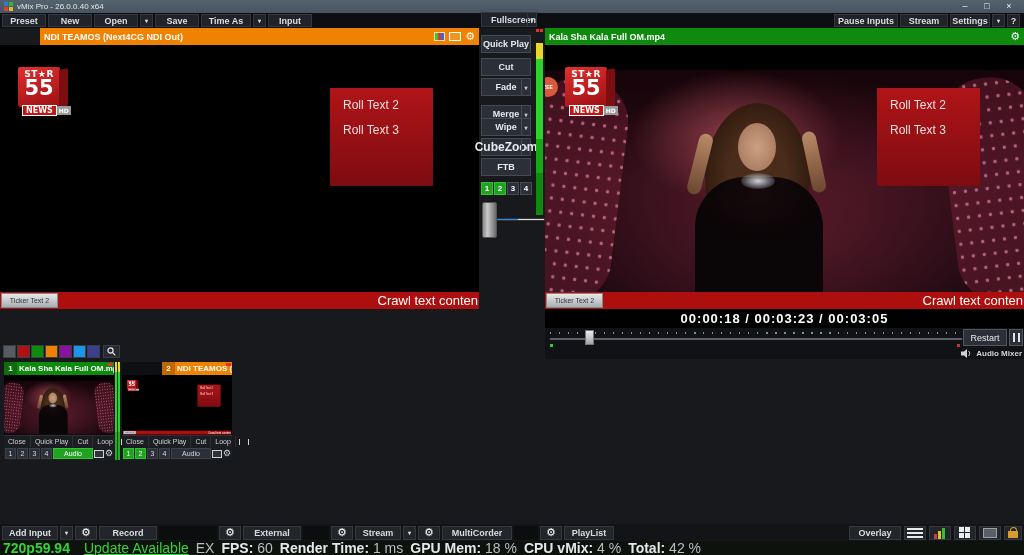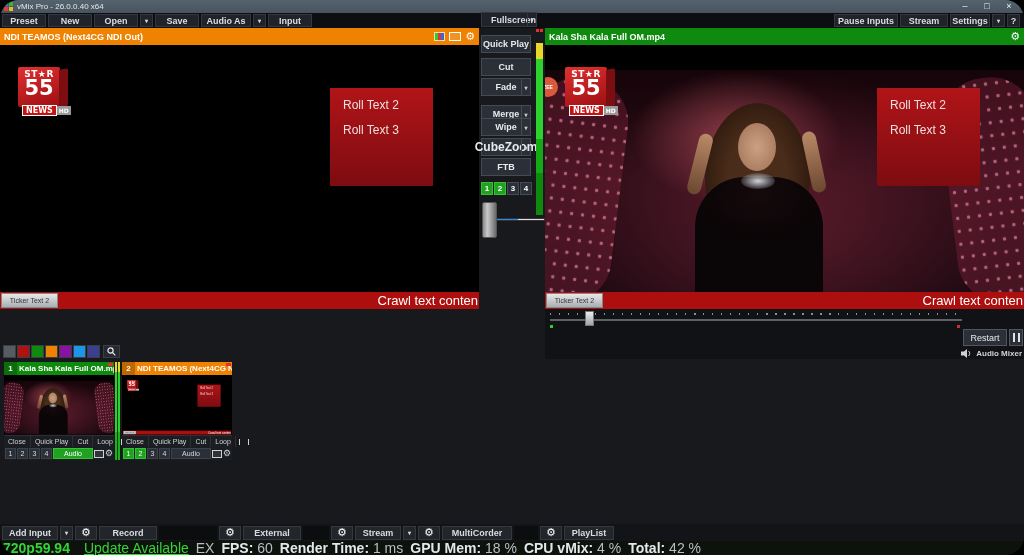--- a/index.html
+++ b/index.html
@@ -1,39 +1,39 @@
 <!DOCTYPE html>
 <html><head>
 <meta charset="utf-8">
 <style>
   * { margin:0; padding:0; box-sizing:border-box; }
   html,body { background:#000; }
   body { font-family:"Liberation Sans", sans-serif; }
-  .app { position:relative; width:1024px; height:555px; background:#17191d; overflow:hidden; color:#d6dade;border-radius:19px; }
+  .app { position:relative; width:1024px; height:555px; background:#17191d; overflow:hidden; color:#d6dade; }
 
   
   .titlebar { height:13px; background:linear-gradient(#55636f,#47545e); display:flex; align-items:center; padding:0 4px; font-size:8px; color:#e2e8ec; }
   .vmix-logo { width:9px; height:9px; display:inline-grid; grid-template-columns:4px 4px; grid-gap:1px; margin-right:4px; }
   .vmix-logo i { width:4px; height:4px; display:block; }
   .titlebar .spacer { flex:1; }
   .win-ctl { width:22px; text-align:center; font-size:9px; line-height:13px; color:#eef2f5; cursor:default; }
 
   
   .menubar { height:15px; background:#0c0e11; display:flex; align-items:center; padding:0 2px; position:relative; }
   .mb-btn { height:13px; background:#20242a; border:1px solid #33383f; color:#d9dde2; font-size:9px; font-weight:bold; display:flex; align-items:center; justify-content:center; margin-right:2px; }
   .mb-dd { width:13px; }
   .w44 { width:44px; } .w50 { width:50px; } .w64 { width:64px; } .w48 { width:48px; } .w40 { width:40px; } .w12 { width:13px; }
   .mb-right { margin-left:auto; display:flex; }
 
   
   .main { position:relative; height:496px; background:#17191d; }
 
   .mon { position:absolute; top:0; width:479px; height:281px; }
   .mon-header { height:17px; display:flex; align-items:center; padding:0 4px; font-size:9px; font-weight:bold; color:#fff; }
-  .hdr-orange { background:#ef8200; }
+  .hdr-orange { background:#ef8200;margin-left:40px; }
   .hdr-green  { background:#0e8a0e; }
   .hdr-icons { margin-left:auto; display:flex; align-items:center; gap:4px; }
   .ic-colorbar { width:11px; height:9px; border:1px solid #f7d9b0; background:linear-gradient(90deg,#2ecc2e 0 33%,#e03434 33% 66%,#3468e0 66%); }
   .ic-monitor { width:12px; height:9px; border:1px solid #fff; background:rgba(255,255,255,.15); }
   .gear { font-family:"DejaVu Sans", sans-serif; font-size:11px; line-height:11px; color:#fff; }
   .mon-video { position:relative; height:264px; background:#000; overflow:hidden; }
 
   
   .s55 { position:absolute; width:52px; height:50px; font-family:"DejaVu Sans", sans-serif; }
   .s55-main { position:absolute; left:0; top:0; width:42px; height:40px; background:linear-gradient(160deg,#e03030,#9d0f12); border-radius:2px; text-align:center; color:#fff; }
@@ -170,21 +170,21 @@
   </div>
 
   <div class="menubar">
     <div class="mb-btn w44">Preset</div>
     <div class="mb-btn w44">New</div>
     <div class="mb-btn w44">Open</div>
     <div class="mb-btn mb-dd">
         <span style="font-size:6px">▾</span>
       </div>
     <div class="mb-btn w44">Save</div>
-    <div class="mb-btn w50">Audio As</div>
+    <div class="mb-btn w50">Time As</div>
     <div class="mb-btn mb-dd">
         <span style="font-size:6px">▾</span>
       </div>
     <div class="mb-btn w44">Input</div>
     <div class="mb-right">
       <div class="mb-btn w64">Pause Inputs</div>
       <div class="mb-btn w48">Stream</div>
       <div class="mb-btn w40">Settings</div>
       <div class="mb-btn mb-dd">
           <span style="font-size:6px">▾</span>
@@ -309,20 +309,21 @@
           <div>Roll Text 3</div>
         </div>
         <div class="ticker">
           <span class="ticker-btn">Ticker Text 2</span>
           <span class="ticker-text">Crawl text conten</span>
         </div>
       </div>
     </div>
 
     <div class="prog-controls">
+      <div class="timecode">00:00:18 / 00:03:23 / 00:03:05</div>
       <div class="seek-row">
         <div class="seek-ticks"></div>
         <div class="seek-track"></div>
         <div class="seek-handle"></div>
         <div class="dot-g"></div>
         <div class="dot-r"></div>
       </div>
       <div class="restart-btn">Restart</div>
       <div class="pause-btn">
           <span class="pbars"></span>
@@ -467,20 +468,47 @@
       </div>
     <div class="bb-btn bb-gear">
         <span class="gear">⚙</span>
       </div>
     <div class="bb-btn" style="width:70px">MultiCorder</div>
     <div class="bb-blank" style="width:24px"></div>
     <div class="bb-btn bb-gear">
         <span class="gear">⚙</span>
       </div>
     <div class="bb-btn" style="width:50px">PlayList</div>
+    <div class="bb-right">
+      <div class="bb-btn" style="width:52px">Overlay</div>
+      <div class="bb-btn bb-gear">
+          <span class="ic-burger"></span>
+        </div>
+      <div class="bb-btn bb-gear">
+        <span class="ic-bars">
+          <i style="left:1px;height:5px;background:#d23a3a"></i>
+            <i style="left:5px;height:8px;background:#d8c22e"></i>
+            <i style="left:9px;height:11px;background:#2ec22e"></i>
+        </span>
+      </div>
+      <div class="bb-btn bb-gear">
+          <span class="ic-grid">
+            <i></i>
+            <i></i>
+            <i></i>
+            <i></i>
+          </span>
+        </div>
+      <div class="bb-btn bb-gear">
+          <span class="ic-screen"></span>
+        </div>
+      <div class="bb-btn" style="width:18px">
+          <span class="ic-lock"></span>
+        </div>
+    </div>
   </div>
 
   <div class="statusbar">
     <span class="st-res">720p59.94</span>
     <span class="st-upd">Update Available</span>
     <span>EX</span>
     <span><span class="st-lab">FPS:</span> <span>60</span></span>
     <span><span class="st-lab">Render Time:</span> <span>1 ms</span></span>
     <span><span class="st-lab">GPU Mem:</span> <span>18 %</span></span>
     <span><span class="st-lab">CPU vMix:</span> <span>4 %</span></span>

